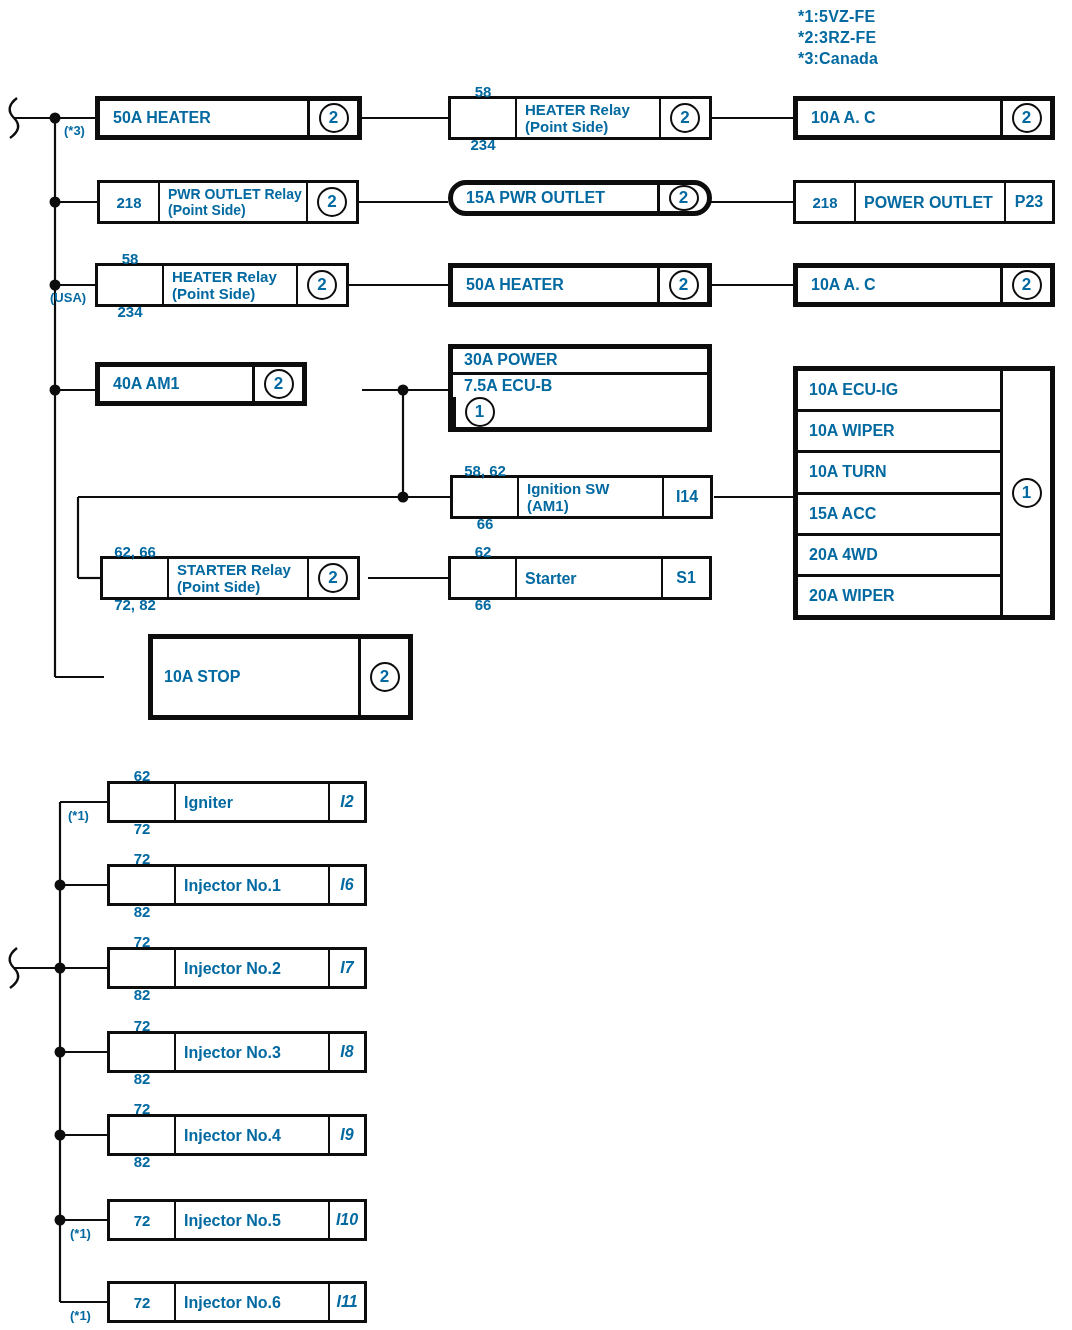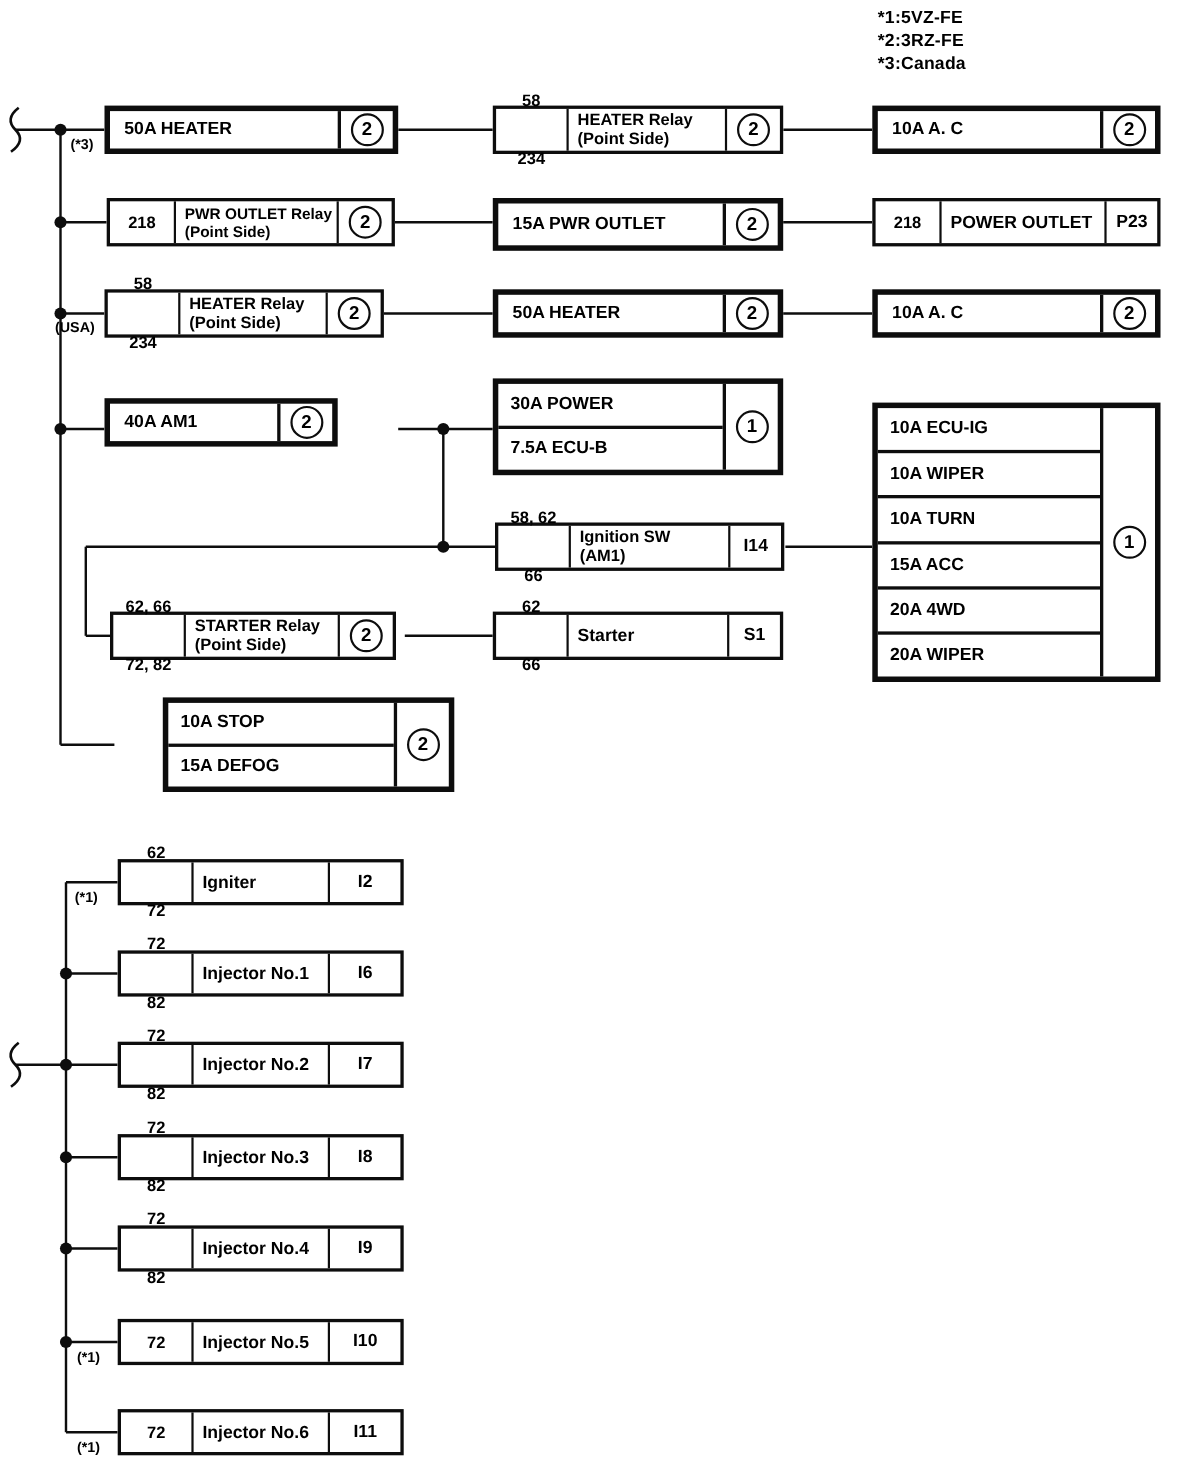--- a/index.html
+++ b/index.html
@@ -1,37 +1,37 @@
 <!DOCTYPE html>
 <html><head>
 <meta charset="utf-8">
 <style>
   html,body{margin:0;padding:0;background:#ffffff;}
   .canvas{
     position:relative;width:1072px;height:1330px;background:#ffffff;
-    font-family:"Liberation Sans", sans-serif;color:#000000;overflow:hidden;
+    font-family:"Liberation Sans", sans-serif;color:#0369a1;overflow:hidden;
   }
   .wires{position:absolute;left:0;top:0;}
   .wires line{stroke:#0d0d0d;stroke-width:2.2;}
   .wires path{stroke:#0d0d0d;stroke-width:2.4;fill:none;}
   .wires circle{fill:#0d0d0d;}
 
   .legend{position:absolute;left:798px;top:6px;font-size:16px;font-weight:bold;line-height:21px;letter-spacing:0.2px;}
   .note{position:absolute;font-size:13px;font-weight:bold;}
 
   .box{position:absolute;display:flex;background:#ffffff;border:3px solid #0d0d0d;box-sizing:border-box;align-items:stretch;}
   .box.thick{border-width:5px;}
 
   .cell{display:flex;flex-direction:column;align-items:center;justify-content:center;box-sizing:border-box;}
   .ref{width:66px;border-right:2.5px solid #0d0d0d;font-size:15px;font-weight:bold;line-height:17px;text-align:center;gap:36px;}
   .ref.narrow{width:60px;}
   .namecell{flex:1;align-items:flex-start;justify-content:center;padding-left:8px;font-size:15px;font-weight:bold;line-height:17px;}
   .namecell.big{font-size:16px;}
   .codecell{width:48px;border-left:2.5px solid #0d0d0d;font-size:16px;font-weight:bold;}
-  .codecell.wide{width:66px;}
+  .codecell.wide{width:36px;font-style:italic;}
   .fuselabel{flex:1;align-items:flex-start;justify-content:center;padding-left:13px;font-size:16px;font-weight:bold;}
   .circcell{width:50px;border-left:3px solid #0d0d0d;align-items:center;justify-content:center;}
   .circ{display:flex;width:30px;height:30px;border:2.5px solid #0d0d0d;border-radius:50%;align-items:center;justify-content:center;font-size:17px;font-weight:bold;box-sizing:border-box;}
 
   .grouprows{flex:1;display:flex;flex-direction:column;}
   .grow{flex:1;display:flex;align-items:center;padding-left:11px;font-size:16px;font-weight:bold;border-bottom:3px solid #0d0d0d;}
   .grow:last-child{border-bottom:none;}
 </style>
 </head>
 <body>
@@ -128,21 +128,21 @@
       <div>218</div>
     </div>
     <div class="cell namecell" style="font-size:14px;line-height:16px;">
       <div>PWR OUTLET Relay</div>
       <div>(Point Side)</div>
     </div>
     <div class="cell circcell" style="border-left-width:2.5px;">
         <span class="circ">2</span>
       </div>
   </div>
-  <div class="box thick" style="left:448px;top:180px;width:264px;height:48px;">
+  <div class="box thick" style="left:448px;top:180px;width:264px;height:36px;border-radius:18px;">
     <div class="cell fuselabel">15A PWR OUTLET</div>
     <div class="cell circcell">
         <span class="circ">2</span>
       </div>
   </div>
   <div class="box" style="left:793px;top:180px;width:262px;height:44px;">
     <div class="cell ref narrow">
       <div>218</div>
     </div>
     <div class="cell namecell big">POWER OUTLET</div>
@@ -174,21 +174,21 @@
         <span class="circ">2</span>
       </div>
   </div>
 
   <div class="box thick" style="left:95px;top:362px;width:212px;height:44px;gap:20px;">
     <div class="cell fuselabel">40A AM1</div>
     <div class="cell circcell">
         <span class="circ">2</span>
       </div>
   </div>
-  <div class="box thick" style="left:448px;top:344px;width:264px;height:88px;">
+  <div class="box thick" style="left:448px;top:344px;width:264px;height:88px;flex-direction:column;">
     <div class="grouprows">
       <div class="grow">30A POWER</div>
       <div class="grow">7.5A ECU-B</div>
     </div>
     <div class="cell circcell">
         <span class="circ">1</span>
       </div>
   </div>
 
   <div class="box thick" style="left:793px;top:366px;width:262px;height:254px;">
@@ -235,21 +235,20 @@
       <div>62</div>
       <div>66</div>
     </div>
     <div class="cell namecell big">Starter</div>
     <div class="cell codecell">S1</div>
   </div>
 
   <div class="box thick" style="left:100px;top:634px;width:265px;height:86px;margin-left:48px;">
     <div class="grouprows">
       <div class="grow">10A STOP</div>
-      <div class="grow">15A DEFOG</div>
     </div>
     <div class="cell circcell">
         <span class="circ">2</span>
       </div>
   </div>
 
   <div class="box" style="left:107px;top:781px;width:260px;height:42px;">
     <div class="cell ref">
       <div>62</div>
       <div>72</div>

